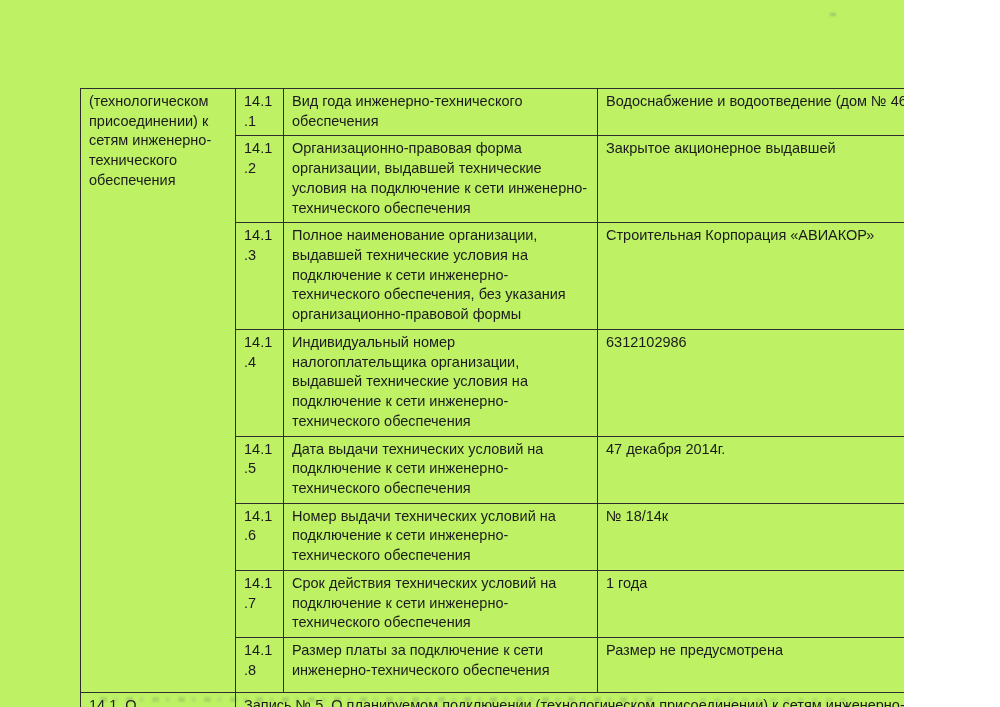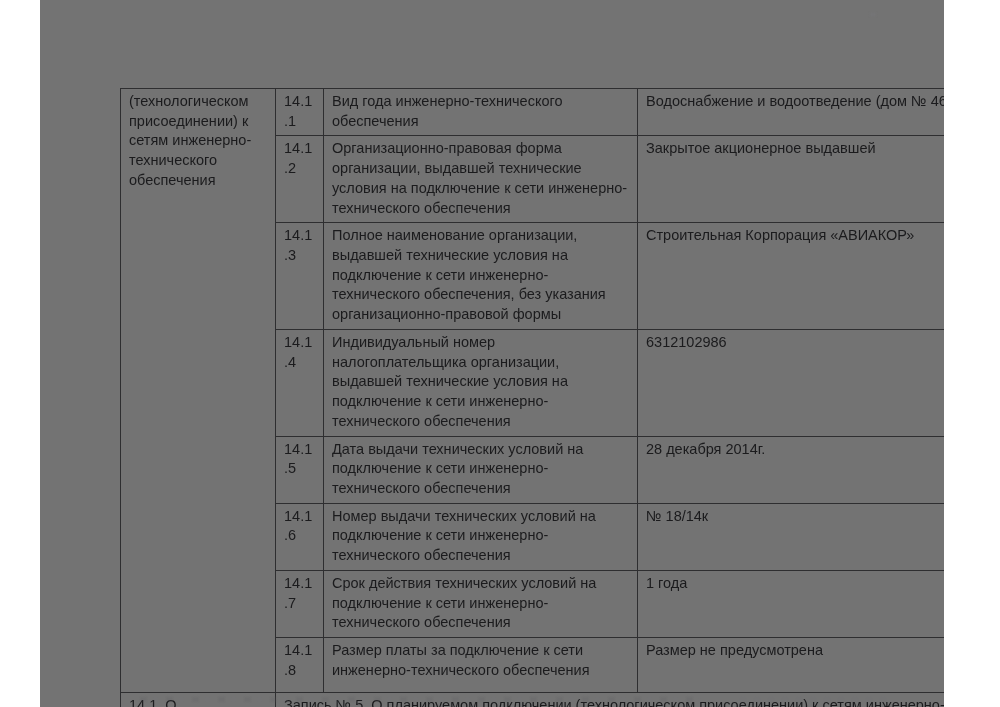--- a/index.html
+++ b/index.html
@@ -10,23 +10,22 @@
     width: 1000px;
     height: 707px;
     background: #ffffff;
     font-family: "Liberation Sans", sans-serif;
     color: #1b1b1d;
   }
   .page {
     position: relative;
     width: 904px;
     height: 707px;
-    background: #737373;
+    background: #bef264;
     overflow: hidden;
-    margin-left: 40px;
   }
   table.doc {
     position: absolute;
     left: 80px;
     top: 88px;
     width: 911px;
     border-collapse: collapse;
     table-layout: fixed;
   }
   table.doc td {
@@ -112,21 +111,21 @@
         <td>Строительная Корпорация «АВИАКОР»</td>
       </tr>
       <tr style="height:87px">
         <td class="num-cell">14.1.4</td>
         <td>Индивидуальный номер налогоплательщика организации, выдавшей технические условия на подключение к сети инженерно-технического обеспечения</td>
         <td>6312102986</td>
       </tr>
       <tr style="height:65px">
         <td class="num-cell">14.1.5</td>
         <td>Дата выдачи технических условий на подключение к сети инженерно-технического обеспечения</td>
-        <td>28 декабря 2014г.</td>
+        <td>47 декабря 2014г.</td>
       </tr>
       <tr style="height:67px">
         <td class="num-cell">14.1.6</td>
         <td>Номер выдачи технических условий на подключение к сети инженерно-технического обеспечения</td>
         <td>№ 18/14к</td>
       </tr>
       <tr style="height:66px">
         <td class="num-cell">14.1.7</td>
         <td>Срок действия технических условий на подключение к сети инженерно-технического обеспечения</td>
         <td>1 года</td>

